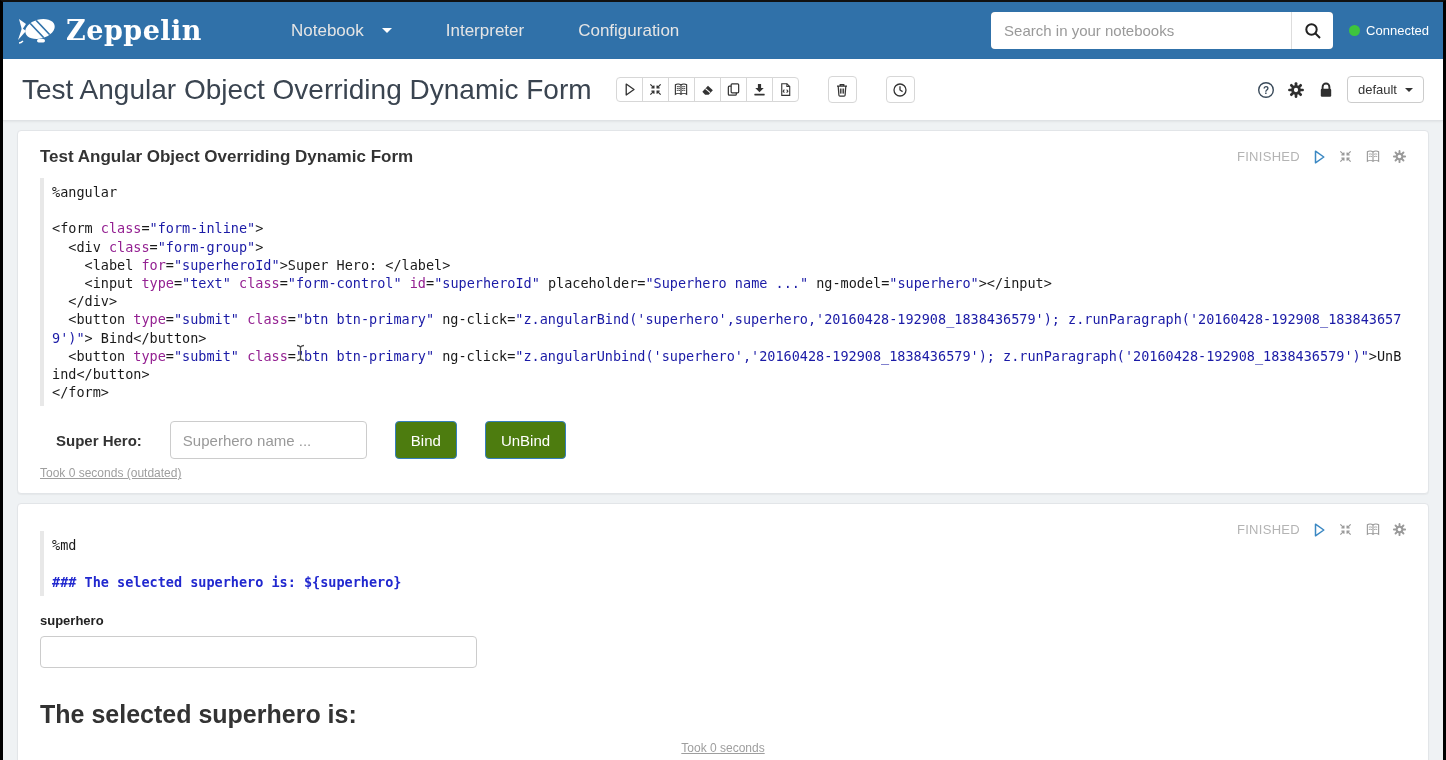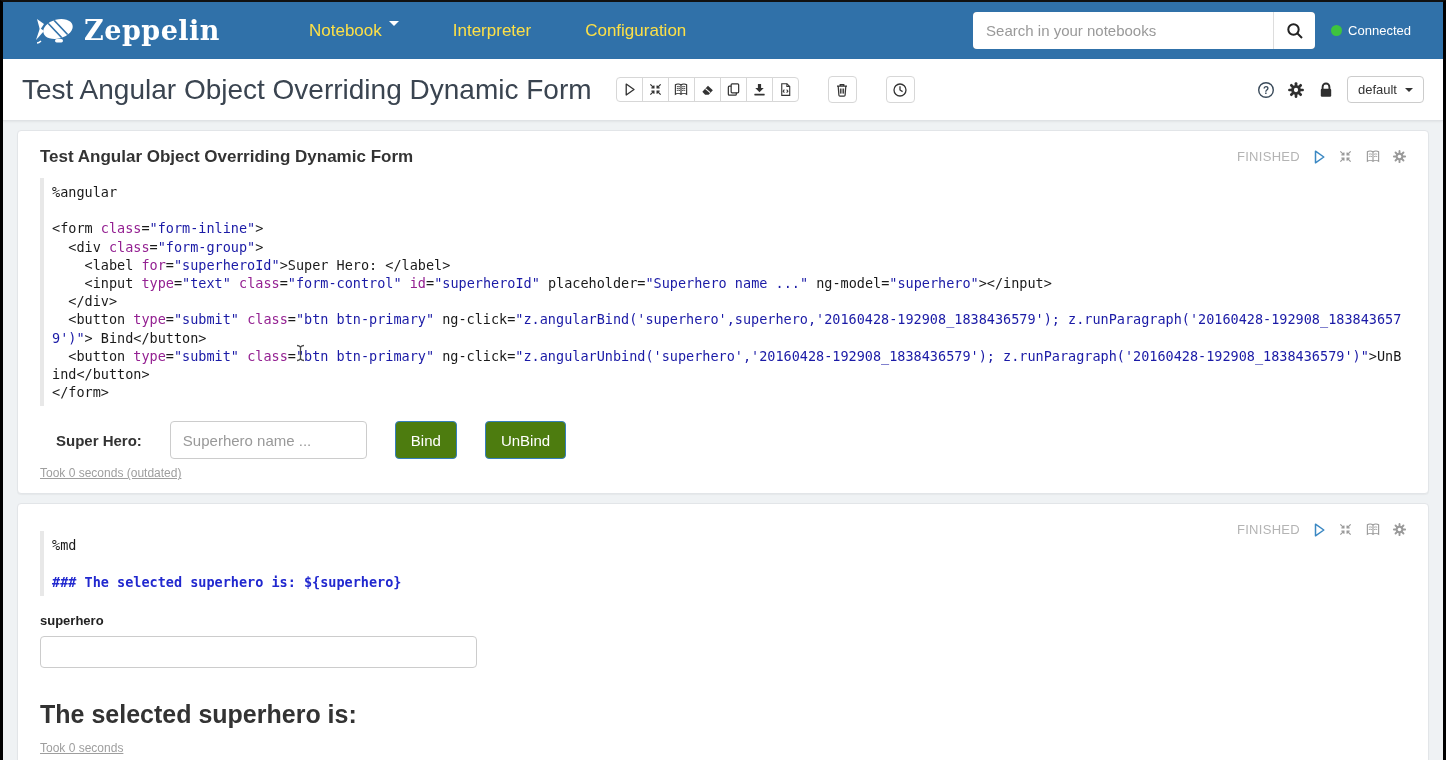--- a/index.html
+++ b/index.html
@@ -13,31 +13,31 @@
     border-left:3px solid #000; border-right:3px solid #000; border-top:2px solid #111;
     display:flex; flex-direction:column;
     background:#eff2f4;
   }
 
   
   .navbar {
     height:57px; flex:0 0 57px;
     background:#3071a9;
     display:flex; align-items:center;
-    padding:0 32px;
+    padding:0 14px;
   }
   .brand { display:flex; align-items:center; gap:7px; cursor:pointer; }
   .brand-text {
     font-family:"DejaVu Serif", serif; font-weight:bold;
     font-size:27px; color:#fff; letter-spacing:.5px;
   }
   .nav-items { display:flex; align-items:center; margin-left:62px; }
   .nav-item {
-    color:#fde047; font-size:17px; padding:0 27px; cursor:pointer; white-space:nowrap;
-    display:flex; gap:7px;
+    color:#e5e5e5; font-size:17px; padding:0 27px; cursor:pointer; white-space:nowrap;
+    display:flex; align-items:center; gap:18px;
   }
   .caret-down {
     width:0; height:0; border-left:5px solid transparent; border-right:5px solid transparent;
     border-top:5px solid #fff; display:inline-block;
   }
   .search-wrap { margin-left:auto; display:flex; align-items:center; }
   .search-box { display:flex; height:37px; border-radius:4px; overflow:hidden; background:#737373; }
   .search-box input {
     width:300px; border:none; outline:none; padding:0 13px; font-size:15px; color:#333;
     font-family:"Liberation Sans", sans-serif;
@@ -115,21 +115,21 @@
   .btn-primary {
     height:38px; padding:0 15px; background:#4d7c0f; border:1px solid #357ebd;
     color:#fff; font-size:15px; border-radius:4px; cursor:pointer;
     font-family:"Liberation Sans", sans-serif;
   }
   .took { color:#9e9e9e; font-size:12px; margin-top:7px;text-decoration:underline; }
 
   .dyn-label { font-size:13px; font-weight:bold; color:#222; margin-top:17px; }
   .dyn-input { width:437px; height:32px; margin-top:8px; font-size:14px; }
   .md-heading { font-size:25px; font-weight:bold; color:#333; margin-top:32px; }
-  .card .md-heading + .took { margin-top:12px; }
+  .card .md-heading + .took { margin-top:12px;text-align:center; }
 
   svg { display:block; }
 </style>
 </head>
 <body>
 
 <div class="app">
 
   <div class="navbar">
     <div class="brand">

